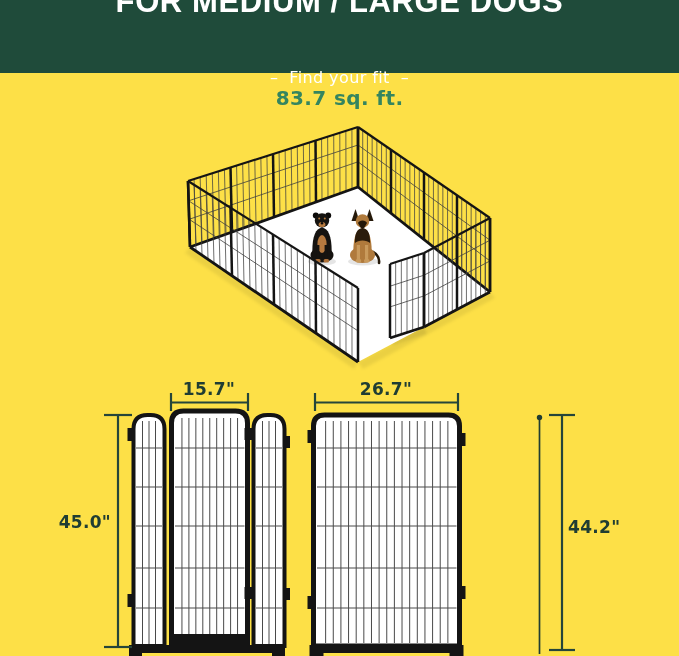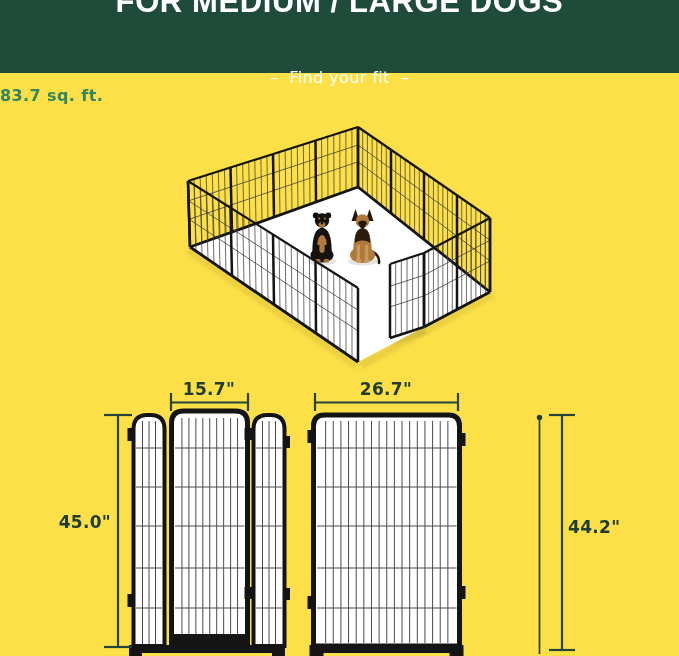--- a/index.html
+++ b/index.html
@@ -12,22 +12,22 @@
     display:flex;flex-direction:column;align-items:center;justify-content:center;gap:2px;
   }
   .banner-title{
     font-family:"Liberation Sans",sans-serif;font-weight:700;font-size:31px;
     letter-spacing:.6px;line-height:1.05;white-space:nowrap;
   }
   .banner-sub{
     font-size:16px;font-weight:500;letter-spacing:.4px;white-space:pre;margin-top:48px;
   }
   .area-label{
-    position:absolute;top:86px;left:0;width:100%;
-    font-size:16px;font-weight:700;color:#35855f;letter-spacing:.4px;
+    position:absolute;top:86px;left:0;width:100%;text-align:center;
+    font-size:20px;font-weight:700;color:#35855f;letter-spacing:.4px;
   }
   .pen{position:absolute;left:140px;top:115px;width:400px;height:265px;}
   .diagrams{position:absolute;left:0;top:375px;width:679px;height:281px;}
   .dim-label{
     position:absolute;font-size:17px;font-weight:700;color:#203d33;
     letter-spacing:.3px;white-space:nowrap;line-height:1;
   }
 </style>
 </head>
 <body>

